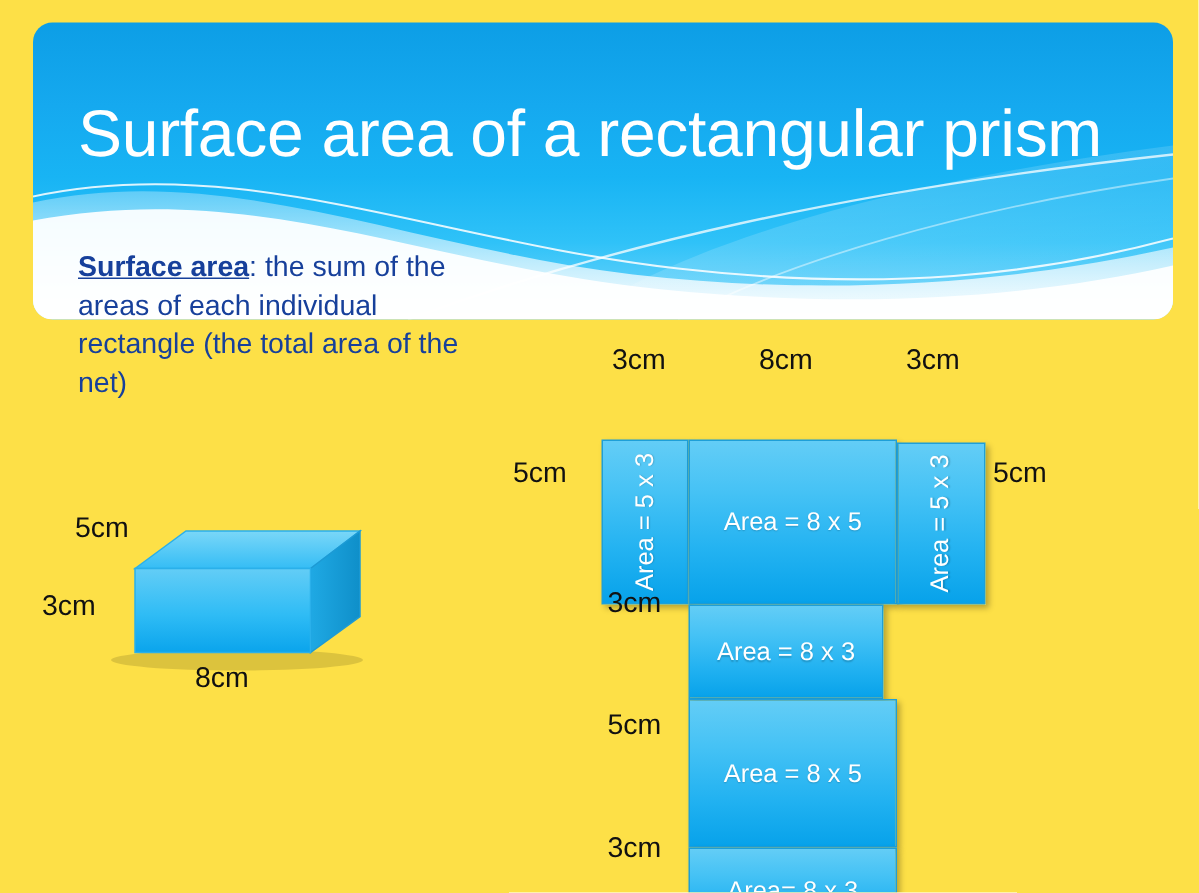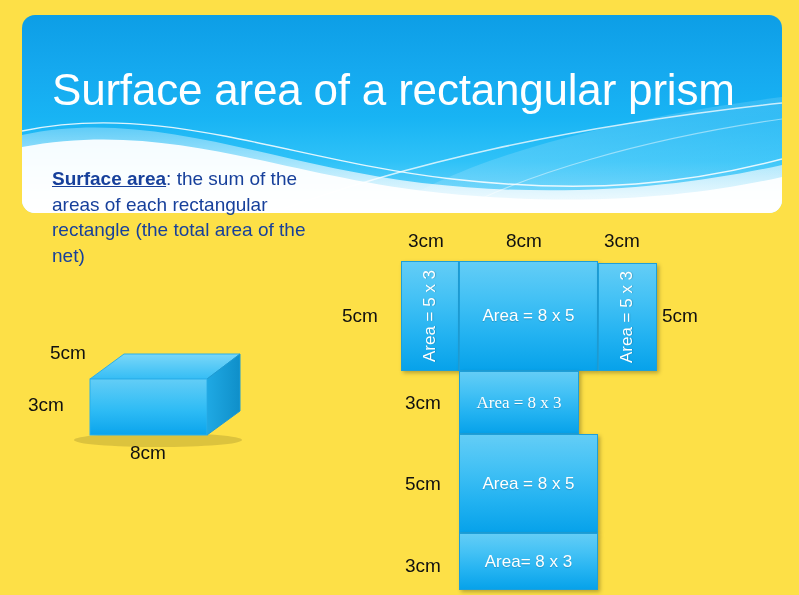--- a/index.html
+++ b/index.html
@@ -98,37 +98,38 @@
   }
   .net-box {
     position: absolute;
     background: linear-gradient(to bottom, #63cdf6 0%, #45c2f5 32%, #22b2f1 68%, #07a2ea 100%);
     border: 1px solid #1e9fd8;
     box-shadow: 2px 2px 4px rgba(0,0,0,0.28);
     box-sizing: border-box;
     display: flex;
     align-items: center;
     justify-content: center;
+    margin-top: 32px;
   }
   .net-box .net-text {
     color: #ffffff;
     font-size: 17px;
     white-space: nowrap;
     text-shadow: 0 1px 1px rgba(0,0,0,0.18);
   }
   .net-box.vertical .net-text {
     transform: rotate(-90deg);
   }
 
   
   #net-box-left   { left: 71px;  top: 36px;  width: 58px;  height: 110px; }
   #net-box-center { left: 129px; top: 36px;  width: 139px; height: 110px; }
   #net-box-right  { left: 268px; top: 38px;  width: 59px;  height: 108px; }
   
-  #net-box-top3   { left: 129px; top: 146px; width: 120px; height: 63px; font-family: Liberation Serif, serif; }
+  #net-box-top3   { left: 129px; top: 146px; width: 130px; height: 63px; }
   #net-box-mid5   { left: 129px; top: 209px; width: 139px; height: 99px; }
   #net-box-bot3   { left: 129px; top: 308px; width: 139px; height: 57px; align-items: center; }
 
   .net-dim {
     position: absolute;
     font-size: 19px;
     color: #111111;
     white-space: nowrap;
   }
   #net-dim-top-left   { left: 78px;  top: 5px; }
@@ -161,21 +162,21 @@
       <path d="M0,132 C150,104 260,162 420,178 C560,192 670,182 760,162 L760,198 L0,198 Z" fill="#ffffff" opacity="0.92"></path>
       <path d="M360,198 C430,150 560,108 760,82 L760,198 Z" fill="url(#waveFillB)"></path>
       <path d="M250,198 C380,150 540,112 760,88" fill="none" stroke="#ffffff" stroke-opacity="0.75" stroke-width="1.6"></path>
       <path d="M0,116 C140,86 270,146 430,164 C570,180 670,168 760,144" fill="none" stroke="#ffffff" stroke-opacity="0.85" stroke-width="1.4"></path>
       <path d="M430,198 C500,160 620,124 760,104" fill="none" stroke="#ffffff" stroke-opacity="0.45" stroke-width="1.2"></path>
     </svg>
     <div id="slide-title">Surface area of a rectangular prism</div>
   </div>
 
   <div id="definition-block">
-    <span class="term">Surface area</span><span>: the sum of the areas of each rectangular rectangle (the total area of the net)</span>
+    <span class="term">Surface area</span><span>: the sum of the areas of each individual rectangle (the total area of the net)</span>
   </div>
 
   <div id="prism-figure">
     <svg class="prism-svg" width="268" height="135" viewBox="0 0 268 135">
       <defs>
         <linearGradient id="prismFront" x1="0" y1="0" x2="0" y2="1">
           <stop offset="0%" stop-color="#63cdf6"></stop>
           <stop offset="55%" stop-color="#2fbcf5"></stop>
           <stop offset="100%" stop-color="#0aa4ec"></stop>
         </linearGradient>

